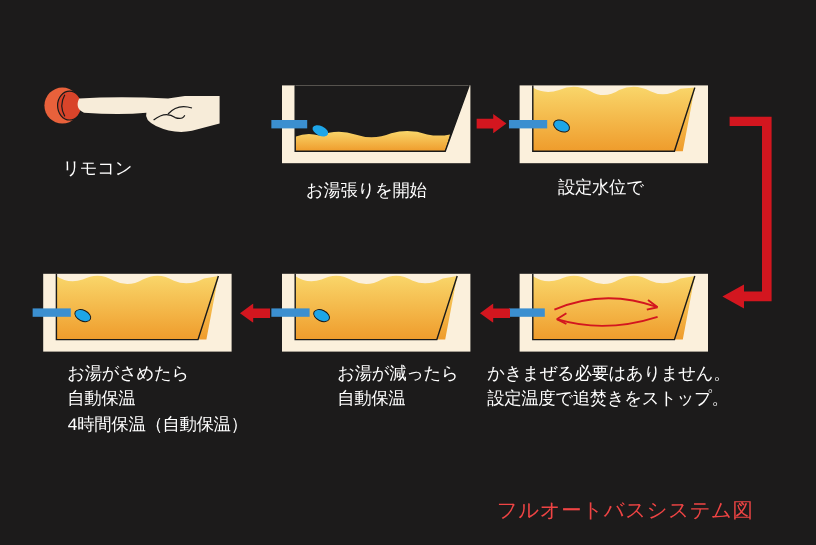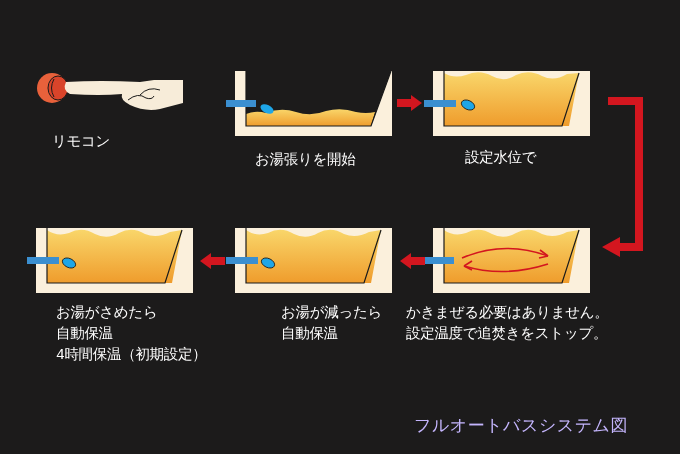--- a/index.html
+++ b/index.html
@@ -1,20 +1,20 @@
 <!DOCTYPE html>
 <html><head>
 <meta charset="utf-8">
 <style>
   html, body { margin:0; padding:0; }
   body { width:680px; height:454px; background:#1c1b1b; position:relative; overflow:hidden;
          font-family:"DejaVu Sans","Liberation Sans",sans-serif; color:#ffffff; }
   .abs { position:absolute; }
   .label { font-size:14.5px; line-height:21px; letter-spacing:-0.3px; white-space:nowrap;font-family:Liberation Mono, monospace; }
-  .caption { font-family:"DejaVu Serif","Liberation Serif",serif; font-size:17px; letter-spacing:0.5px; color:#c4b5fd; }
+  .caption { font-family:"DejaVu Serif","Liberation Serif",serif; font-size:17px; letter-spacing:0.5px; color:#ef4444; }
   svg { display:block; }
 </style>
 </head>
 <body>
 
 <svg width="0" height="0" class="abs" style="left:0;top:0">
   <defs>
     <linearGradient id="waterGrad" x1="0" y1="0" x2="0" y2="1">
       <stop offset="0" stop-color="#f9d66a"></stop>
       <stop offset="1" stop-color="#ef9c2c"></stop>
@@ -123,16 +123,16 @@
     <rect x="9" y="0" width="157" height="65" fill="#fbf0dc"></rect>
     <path d="M20 2 Q30 9 42 5 Q55 -2 68 6 Q80 12 92 5 Q105 -2 118 6 Q130 11 143 4 L155 2 L145 55 L20 55 Z" fill="url(#waterGrad)"></path>
     <path d="M20 0 L20 55 L138 55 L155 2" fill="none" stroke="#1a1a1a" stroke-width="1.2"></path>
     <rect x="0" y="29" width="32" height="7" fill="#3b8fd0"></rect>
     <ellipse cx="42" cy="35" rx="7" ry="4.5" transform="rotate(25 42 35)" fill="#1ea6e8" stroke="#1a1a1a" stroke-width="0.8"></ellipse>
   </svg>
 </div>
 <div class="abs label" style="left:56px;top:303px;">
   <div>お湯がさめたら</div>
   <div>自動保温</div>
-  <div>4時間保温（初期設定）</div>
+  <div>4時間保温（自動保温）</div>
 </div>
 
 <div class="abs caption" style="left:414px;top:414px;">フルオートバスシステム図</div>
 
 </body></html>

